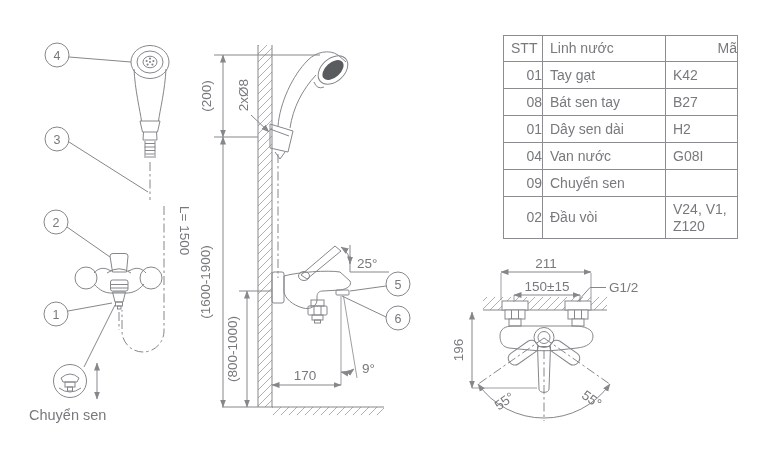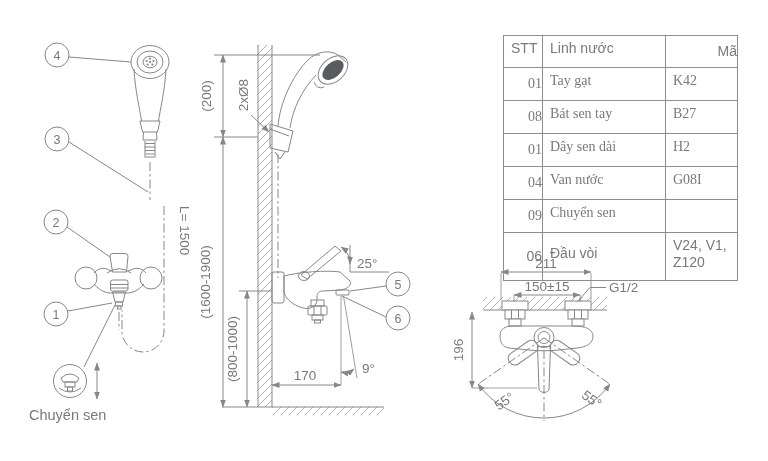--- a/index.html
+++ b/index.html
@@ -14,25 +14,25 @@
   }
   svg.draw .callout-num{font-size:12.5px;}
   svg.draw .big-label{font-size:14.5px;}
   .parts-table{
     position:absolute;left:503px;top:35px;
     border-collapse:collapse;table-layout:fixed;
     color:#77797c;font-size:14px;line-height:1.2;
   }
   .parts-table td{
     border:1px solid #8b8d90;vertical-align:middle;
-    padding:2px 2px 8px 7px;overflow:hidden;
+    padding:2px 2px 2px 7px;overflow:hidden;
   }
   .parts-table td.c{text-align:right;padding:2px 0;}
   .parts-table tr.hdr td{height:21px;}
-  .parts-table tr.row td{height:22px;font-family:Liberation Serif, serif;}
+  .parts-table tr.row td{height:22px;}
   .parts-table tr.row-tall td{height:37px;}
 </style>
 </head>
 <body>
 
 <div class="screen">
 
 <svg class="draw" width="768" height="461" viewBox="0 0 768 461">
   <defs>
     <marker id="ar" viewBox="0 0 8 8" refX="7.5" refY="4" markerWidth="8" markerHeight="8" orient="auto-start-reverse">
@@ -292,20 +292,20 @@
     <td class="c">04</td>
     <td>Van nước</td>
     <td>G08I</td>
   </tr>
   <tr class="row">
     <td class="c">09</td>
     <td>Chuyển sen</td>
     <td></td>
   </tr>
   <tr class="row-tall">
-    <td class="c">06</td>
+    <td class="c">02</td>
     <td>Đầu vòi</td>
     <td>V24, V1, Z120</td>
   </tr>
 </tbody>
     </table>
 
 </div>
 
 </body></html>

